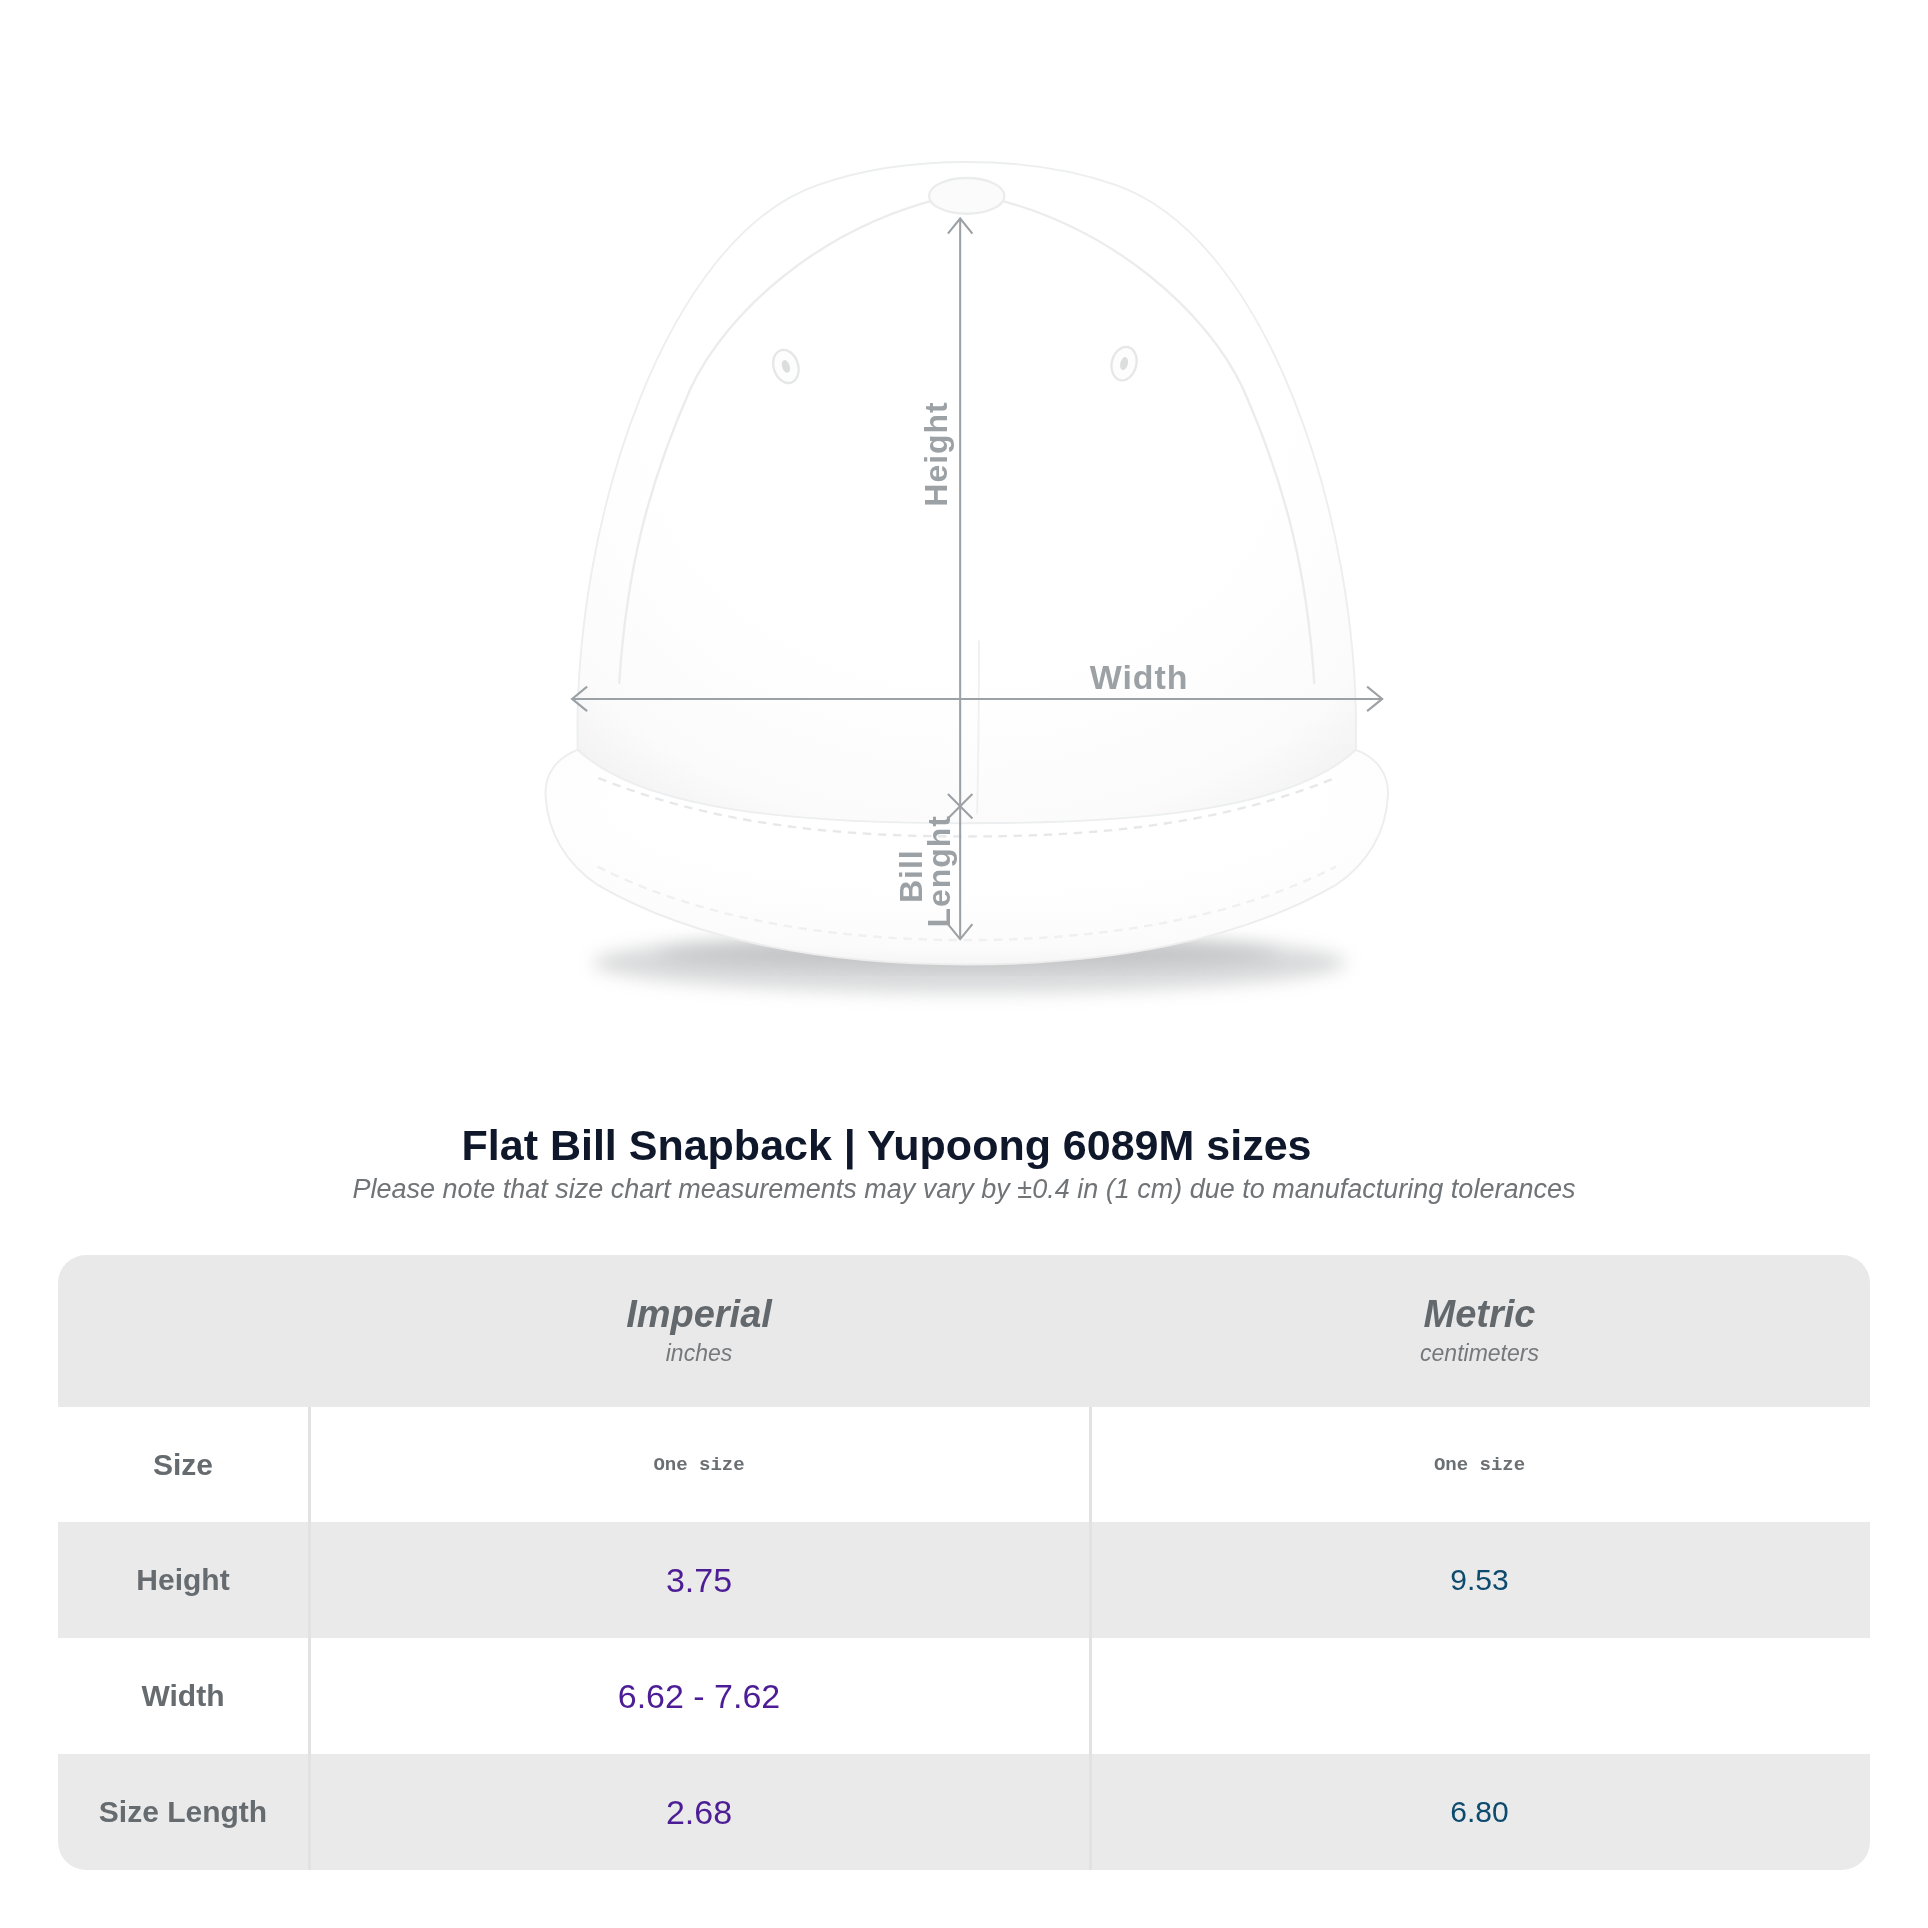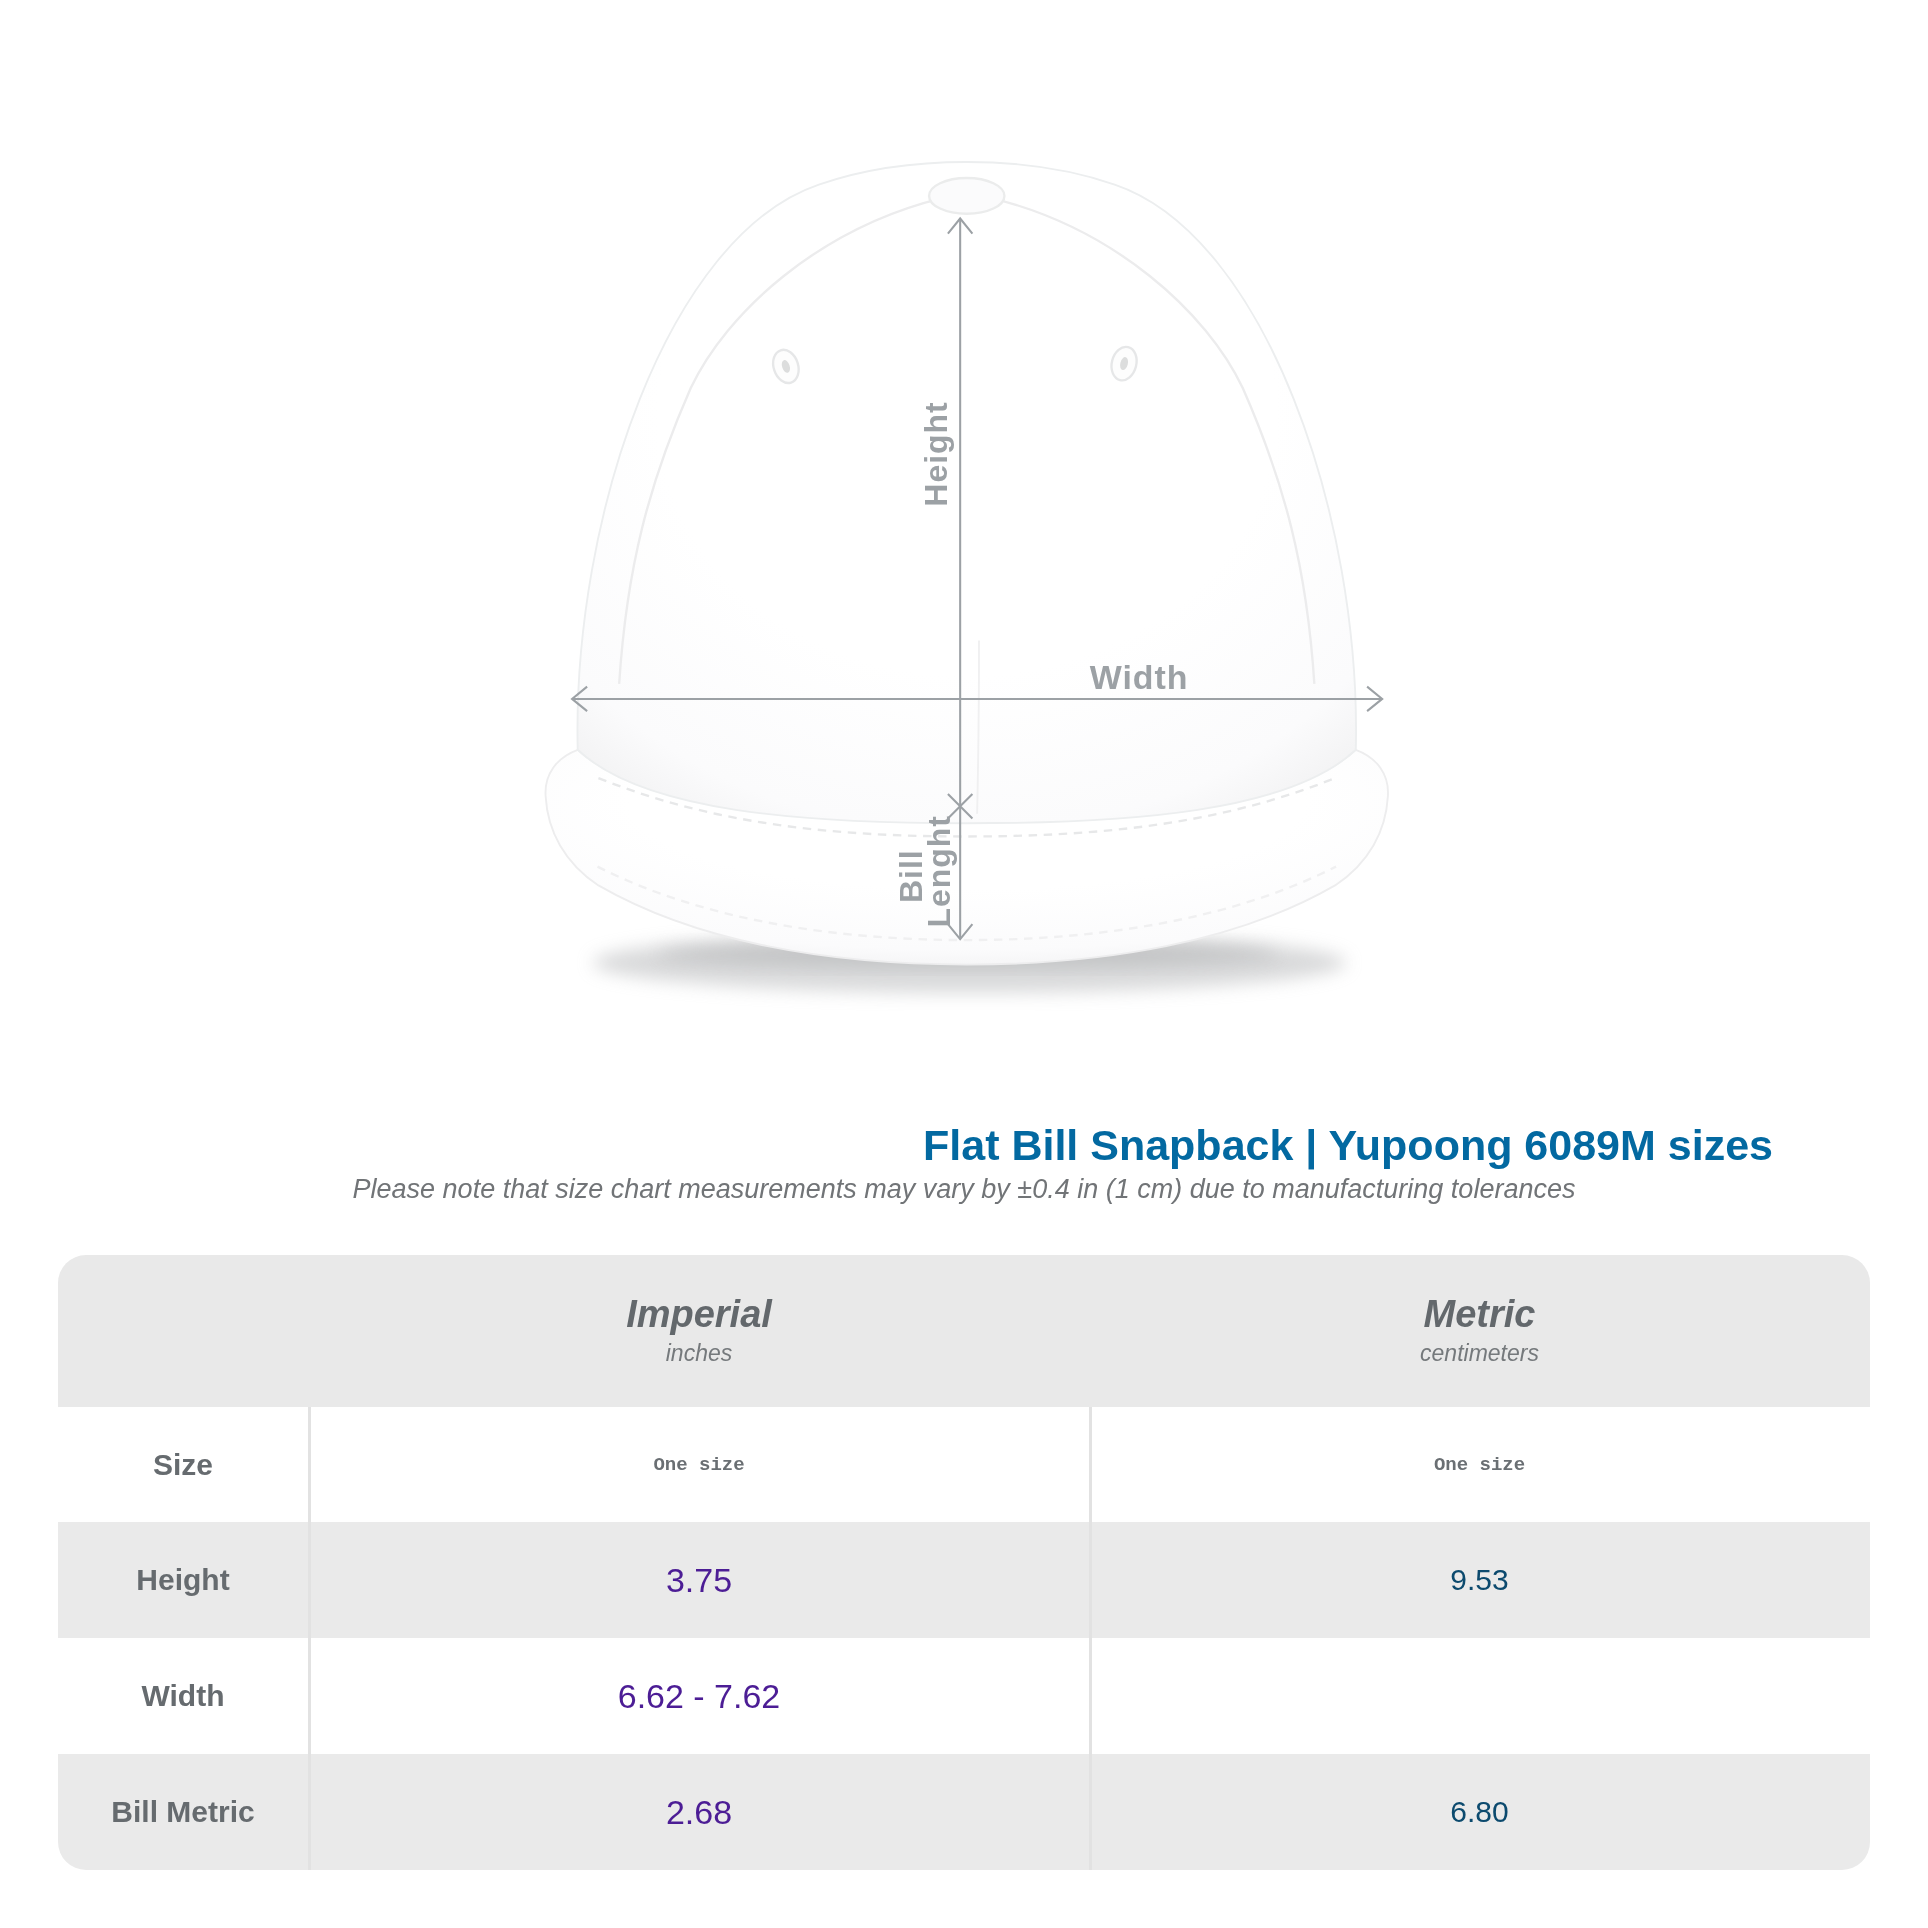--- a/index.html
+++ b/index.html
@@ -5,22 +5,22 @@
   html,body{margin:0;padding:0;background:#ffffff;}
   .canvas{position:relative;width:1928px;height:1928px;background:#ffffff;overflow:hidden;
           font-family:"Liberation Sans","DejaVu Sans",sans-serif;}
 
   
   .hat-svg{position:absolute;left:508px;top:113px;width:942px;height:942px;}
   .arrow-label{fill:#9ca1a5;font-weight:bold;letter-spacing:1px;
                font-family:"Liberation Sans","DejaVu Sans",sans-serif;}
 
   
-  .page-title{position:absolute;left:0;top:1121px;width:1773px;text-align:right;
-              font-size:43px;font-weight:bold;color:#0369a1;line-height:49px;}
+  .page-title{position:absolute;left:0;top:1121px;width:1773px;text-align:center;
+              font-size:43px;font-weight:bold;color:#0f172a;line-height:49px;}
   .page-subtitle{position:absolute;left:0;top:1173px;width:1928px;text-align:center;
                  font-size:27px;font-style:italic;color:#717477;line-height:32px;}
 
   
   .table{position:absolute;left:58px;top:1255px;width:1812px;height:759px;}
   .thead{position:absolute;left:0;top:0;width:1812px;height:152px;background:#e9e9e9;
          border-radius:28px 28px 0 0;}
   .hgroup{position:absolute;top:0;height:152px;display:flex;flex-direction:column;
           justify-content:center;align-items:center;gap:6.6px;}
   .hgroup.imperial{left:250px;width:782px;}
@@ -157,21 +157,21 @@
       <div class="cell c-imperial">3.75</div>
       <div class="cell c-metric">9.53</div>
     </div>
 
     <div class="row r2">
       <div class="cell c-label">Width</div>
       <div class="cell c-imperial">6.62 - 7.62</div>
     </div>
 
     <div class="row r3">
-      <div class="cell c-label">Bill Metric</div>
+      <div class="cell c-label">Size Length</div>
       <div class="cell c-imperial">2.68</div>
       <div class="cell c-metric">6.80</div>
     </div>
 
     <div class="vdivider d1"></div>
     <div class="vdivider d2"></div>
   </div>
 
 </div>
 

